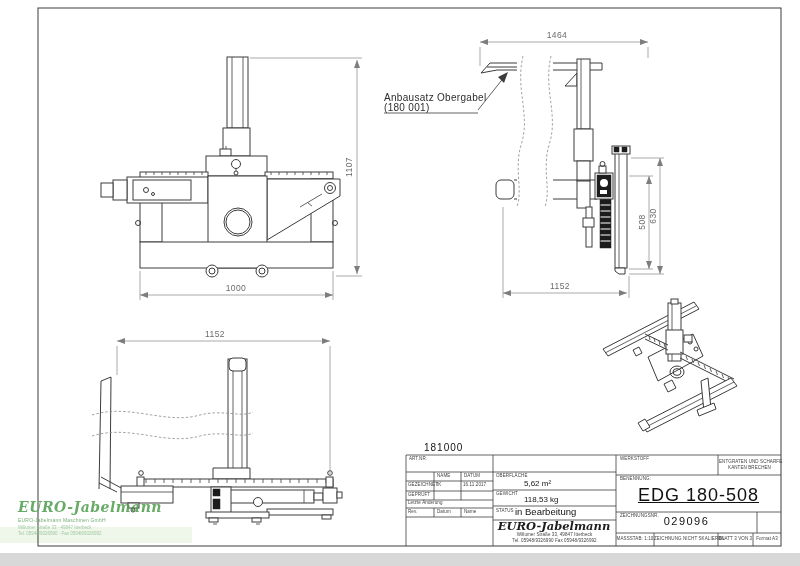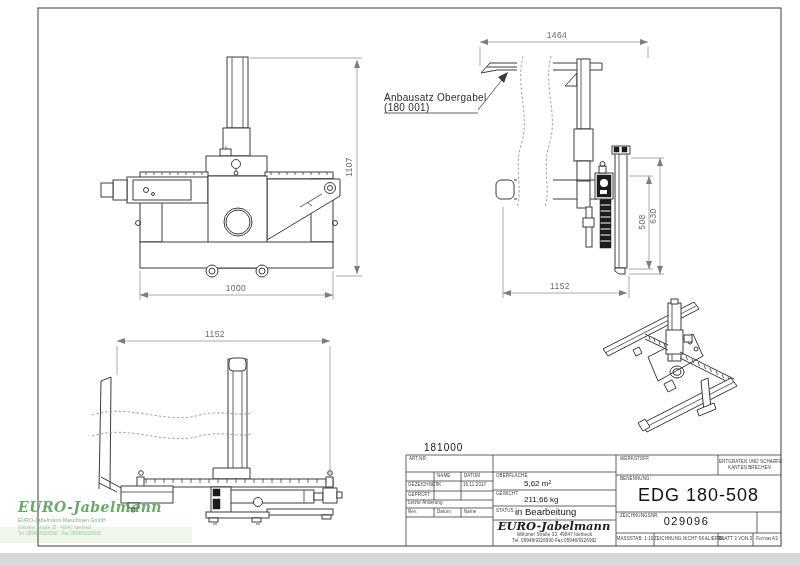--- a/index.html
+++ b/index.html
@@ -270,33 +270,33 @@
   <div class="tb tb-micro" style="left:463px;top:483px;">16.11.2017</div>
   <div class="tb tb-micro" style="left:408px;top:493px;">GEPRÜFT</div>
   <div class="tb tb-micro" style="left:408px;top:501px;">Letzte Änderung</div>
   <div class="tb tb-micro" style="left:408px;top:510px;">Rev.</div>
   <div class="tb tb-micro" style="left:437px;top:510px;">Datum</div>
   <div class="tb tb-micro" style="left:464px;top:510px;">Name</div>
 
   <div class="tb tb-micro" style="left:496px;top:474px;">OBERFLÄCHE</div>
   <div class="tb tb-val" style="left:512px;top:480px;">5,62 m²</div>
   <div class="tb tb-micro" style="left:496px;top:492px;">GEWICHT</div>
-  <div class="tb tb-val" style="left:512px;top:496px;">211,66 kg</div>
+  <div class="tb tb-val" style="left:512px;top:496px;">118,53 kg</div>
   <div class="tb tb-micro" style="left:496px;top:509px;">STATUS</div>
   <div class="tb" style="left:515px;top:507px;font-size:9.5px;color:#111;">in Bearbeitung</div>
 
   <div class="tb logo-script tb-center" style="left:495px;top:520px;width:118px;font-size:11.5px;">EURO-Jabelmann</div>
   <div class="tb tb-micro tb-center" style="left:493px;top:533px;width:123px;">Willumer Straße 33, 49847 Itterbeck</div>
   <div class="tb tb-micro tb-center" style="left:493px;top:539px;width:123px;">Tel. 05948/9326990 Fax 05948/9326992</div>
 
   <div class="tb tb-micro" style="left:620px;top:457px;">WERKSTOFF</div>
   <div class="tb tb-micro tb-center" style="left:719px;top:460px;width:61px;">ENTGRATEN UND SCHARFE</div>
   <div class="tb tb-micro tb-center" style="left:719px;top:466px;width:61px;">KANTEN BRECHEN</div>
   <div class="tb tb-micro" style="left:620px;top:477px;">BENENNUNG:</div>
-  <div class="tb tb-big" style="left:616px;top:486px;width:165px;">EDG 180-508</div>
+  <div class="tb tb-big" style="left:616px;top:486px;width:165px;text-decoration:underline;">EDG 180-508</div>
   <div class="tb tb-micro" style="left:620px;top:514px;">ZEICHNUNGSNR.</div>
   <div class="tb tb-num" style="left:616px;top:515px;width:141px;">029096</div>
   <div class="tb tb-micro tb-center" style="left:616px;top:537px;width:38px;">MASSSTAB: 1:10</div>
   <div class="tb tb-micro tb-center" style="left:654px;top:537px;width:64px;">ZEICHNUNG NICHT SKALIEREN</div>
   <div class="tb tb-micro tb-center" style="left:718px;top:537px;width:35px;">BLATT 3 VON 3</div>
   <div class="tb tb-micro tb-center" style="left:753px;top:537px;width:28px;">Format A3</div>
 
   <div class="wm">
     <div class="wm-brand">EURO-Jabelmann</div>
     <div class="wm-co">EURO-Jabelmann Maschinen GmbH</div>

